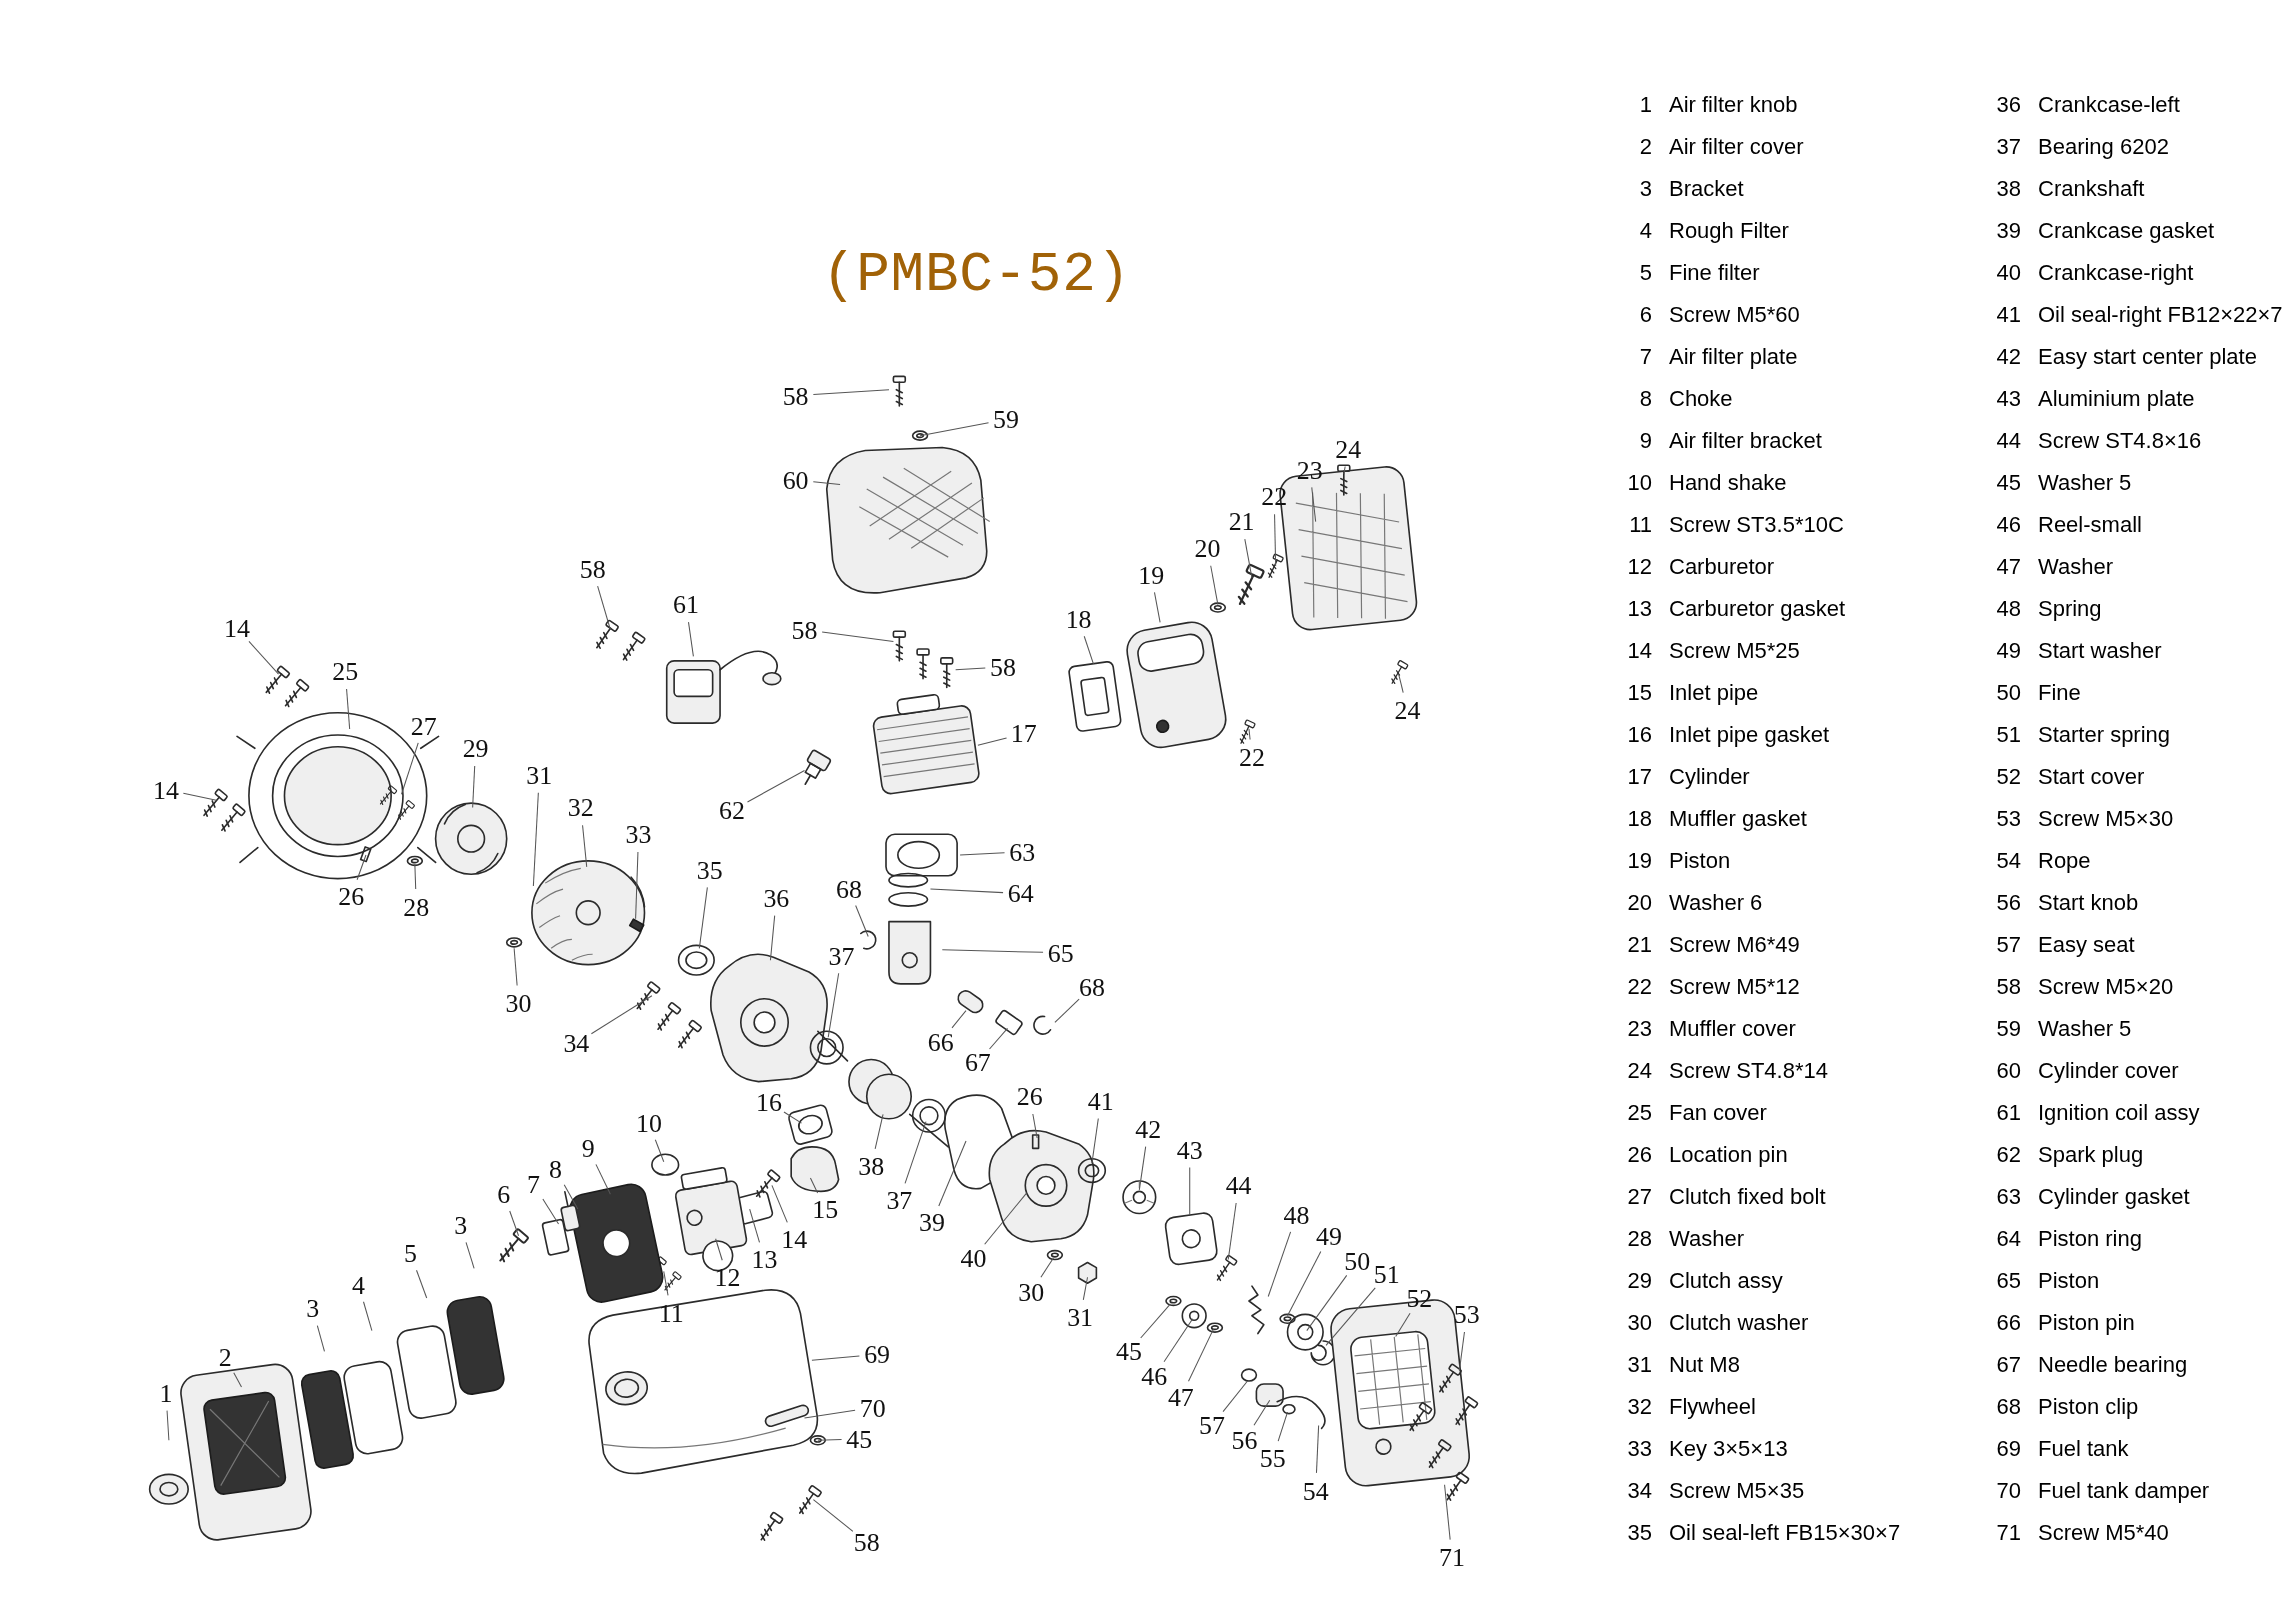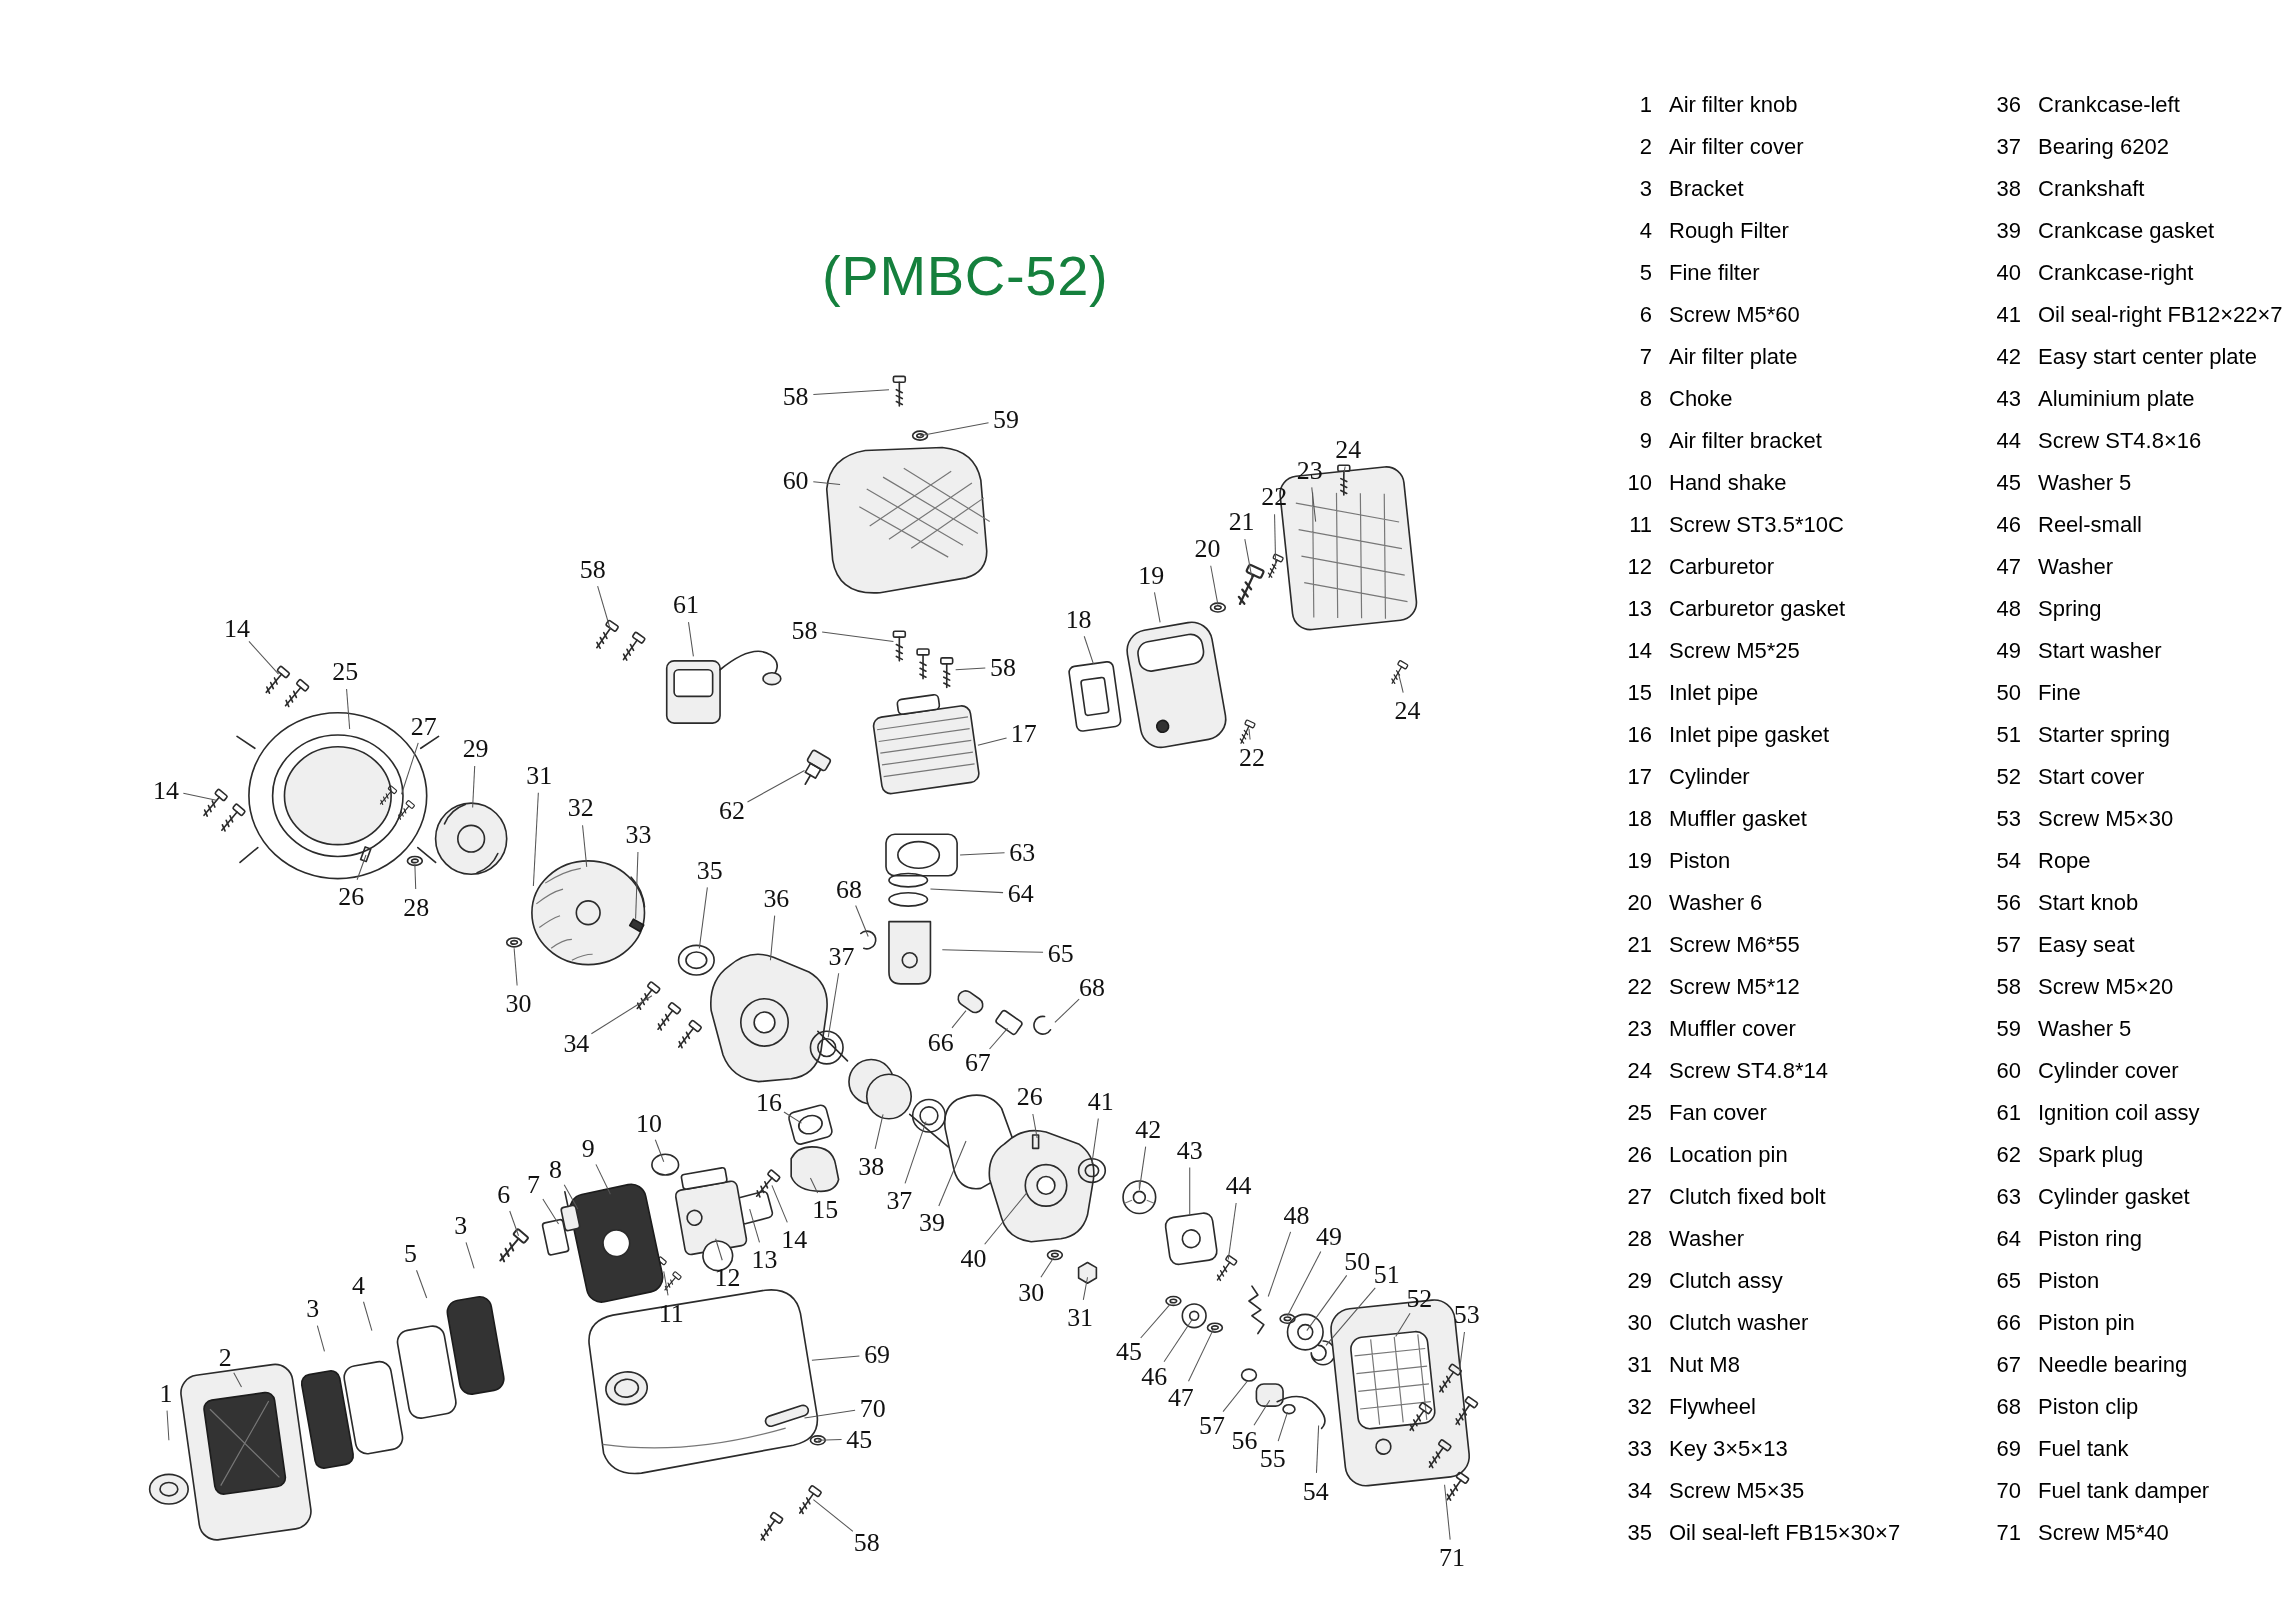--- a/index.html
+++ b/index.html
@@ -1,19 +1,19 @@
 <!DOCTYPE html>
 <html style="font-size:10.5px"><head>
 <meta charset="utf-8">
 <style>
   html,body{margin:0;padding:0;background:#fff;}
   .page{position:relative;width:2295px;height:1624px;background:#ffffff;overflow:hidden;
         font-family:"Liberation Sans",sans-serif;color:#111;}
-  .title{position:absolute;left:822px;top:243px;font-size:56px;letter-spacing:0.7px;color:#15803d;
-         font-family:Liberation Sans, sans-serif;}
+  .title{position:absolute;left:822px;top:243px;font-size:56px;letter-spacing:0.7px;color:#a16207;
+         font-family:Liberation Mono, monospace;}
   #diagram{position:absolute;left:0;top:0;width:2295px;height:1624px;}
   
   #diagram .ln{stroke:#2b2b2b;stroke-width:1.1;fill:none;stroke-linecap:round;stroke-linejoin:round;}
   #diagram .fl{stroke:#2b2b2b;stroke-width:1.1;fill:#efefef;stroke-linejoin:round;}
   #diagram .fw{stroke:#2b2b2b;stroke-width:1.1;fill:#ffffff;stroke-linejoin:round;}
   #diagram .fd{stroke:#1c1c1c;stroke-width:1.1;fill:#333333;stroke-linejoin:round;}
   #diagram .th{stroke:#777;stroke-width:0.8;fill:none;}
   #diagram .leader{stroke:#555;stroke-width:0.7;fill:none;}
   #diagram text.callout{font-family:"Liberation Serif",serif;font-size:17.5px;fill:#111;text-anchor:middle;}
   
@@ -635,21 +635,21 @@
         <div class="row">
           <span class="num">19</span>
           <span class="nm">Piston</span>
         </div>
         <div class="row">
           <span class="num">20</span>
           <span class="nm">Washer 6</span>
         </div>
         <div class="row">
           <span class="num">21</span>
-          <span class="nm">Screw M6*55</span>
+          <span class="nm">Screw M6*49</span>
         </div>
         <div class="row">
           <span class="num">22</span>
           <span class="nm">Screw M5*12</span>
         </div>
         <div class="row">
           <span class="num">23</span>
           <span class="nm">Muffler cover</span>
         </div>
         <div class="row">

